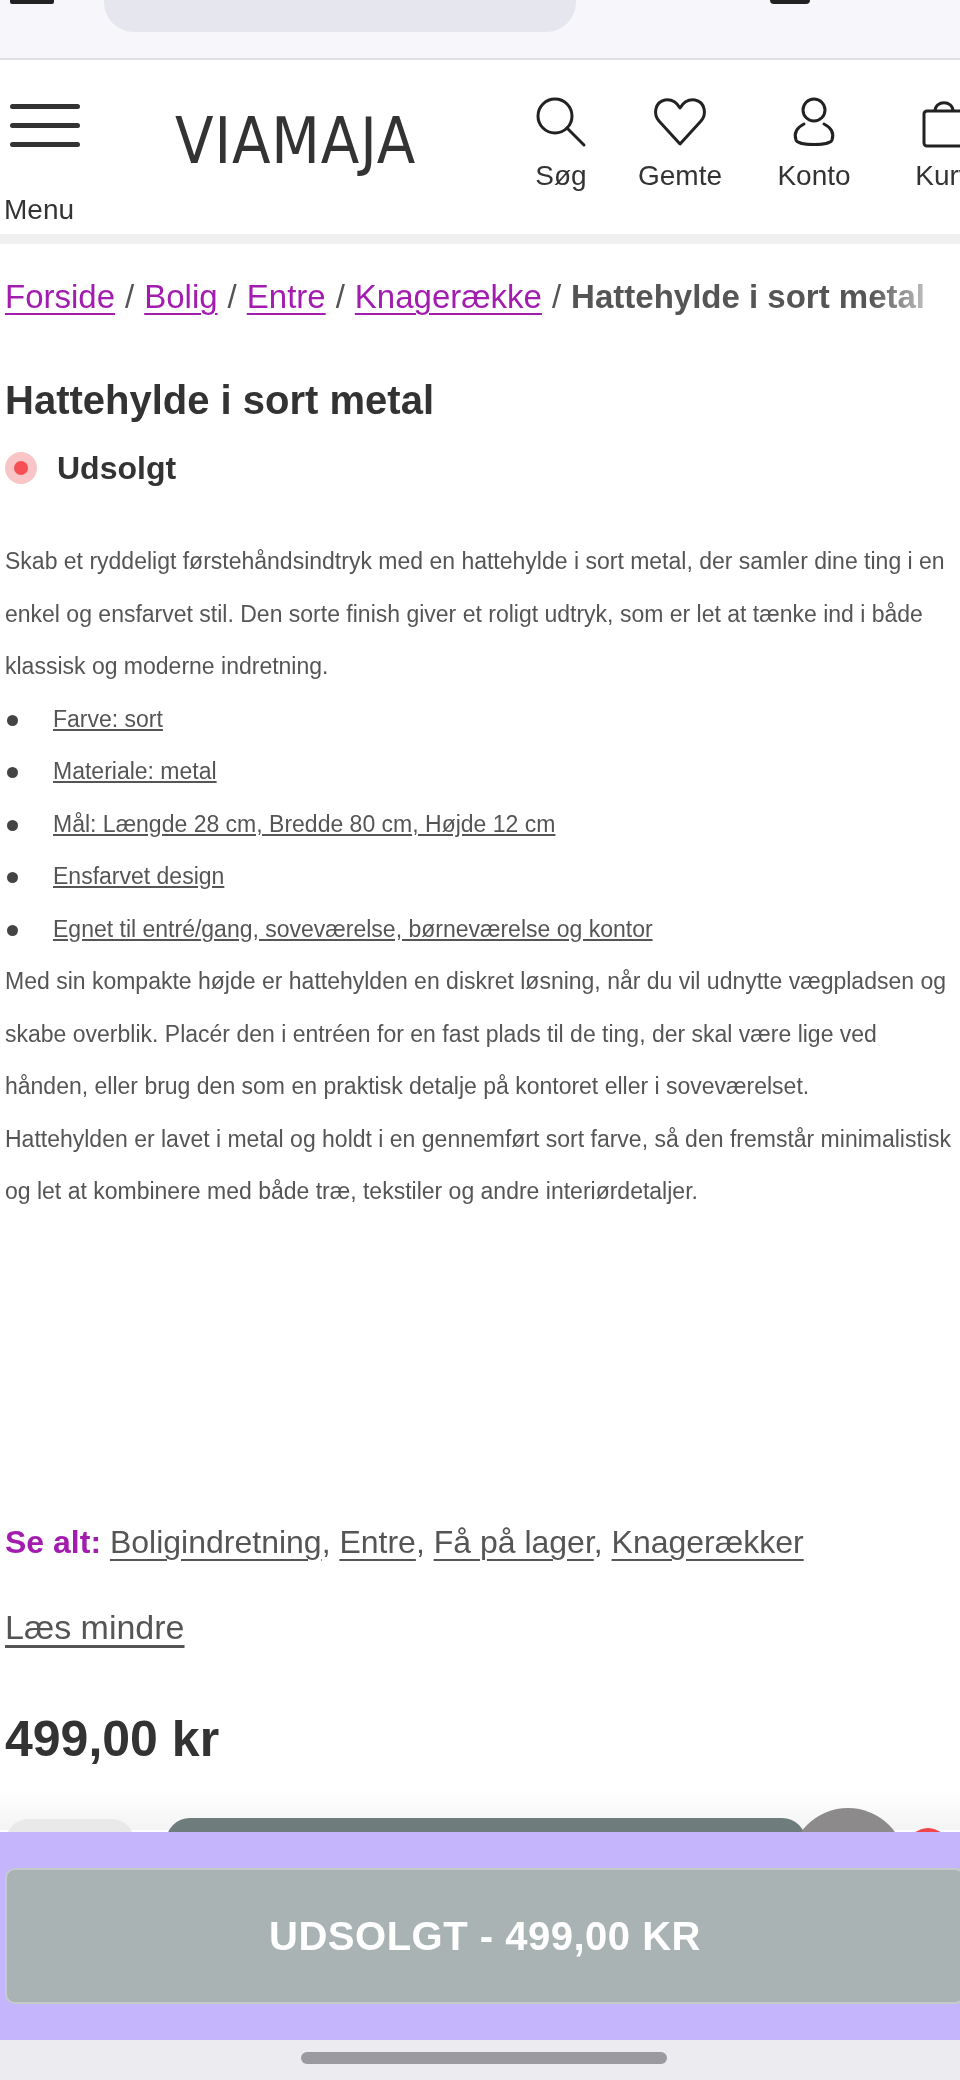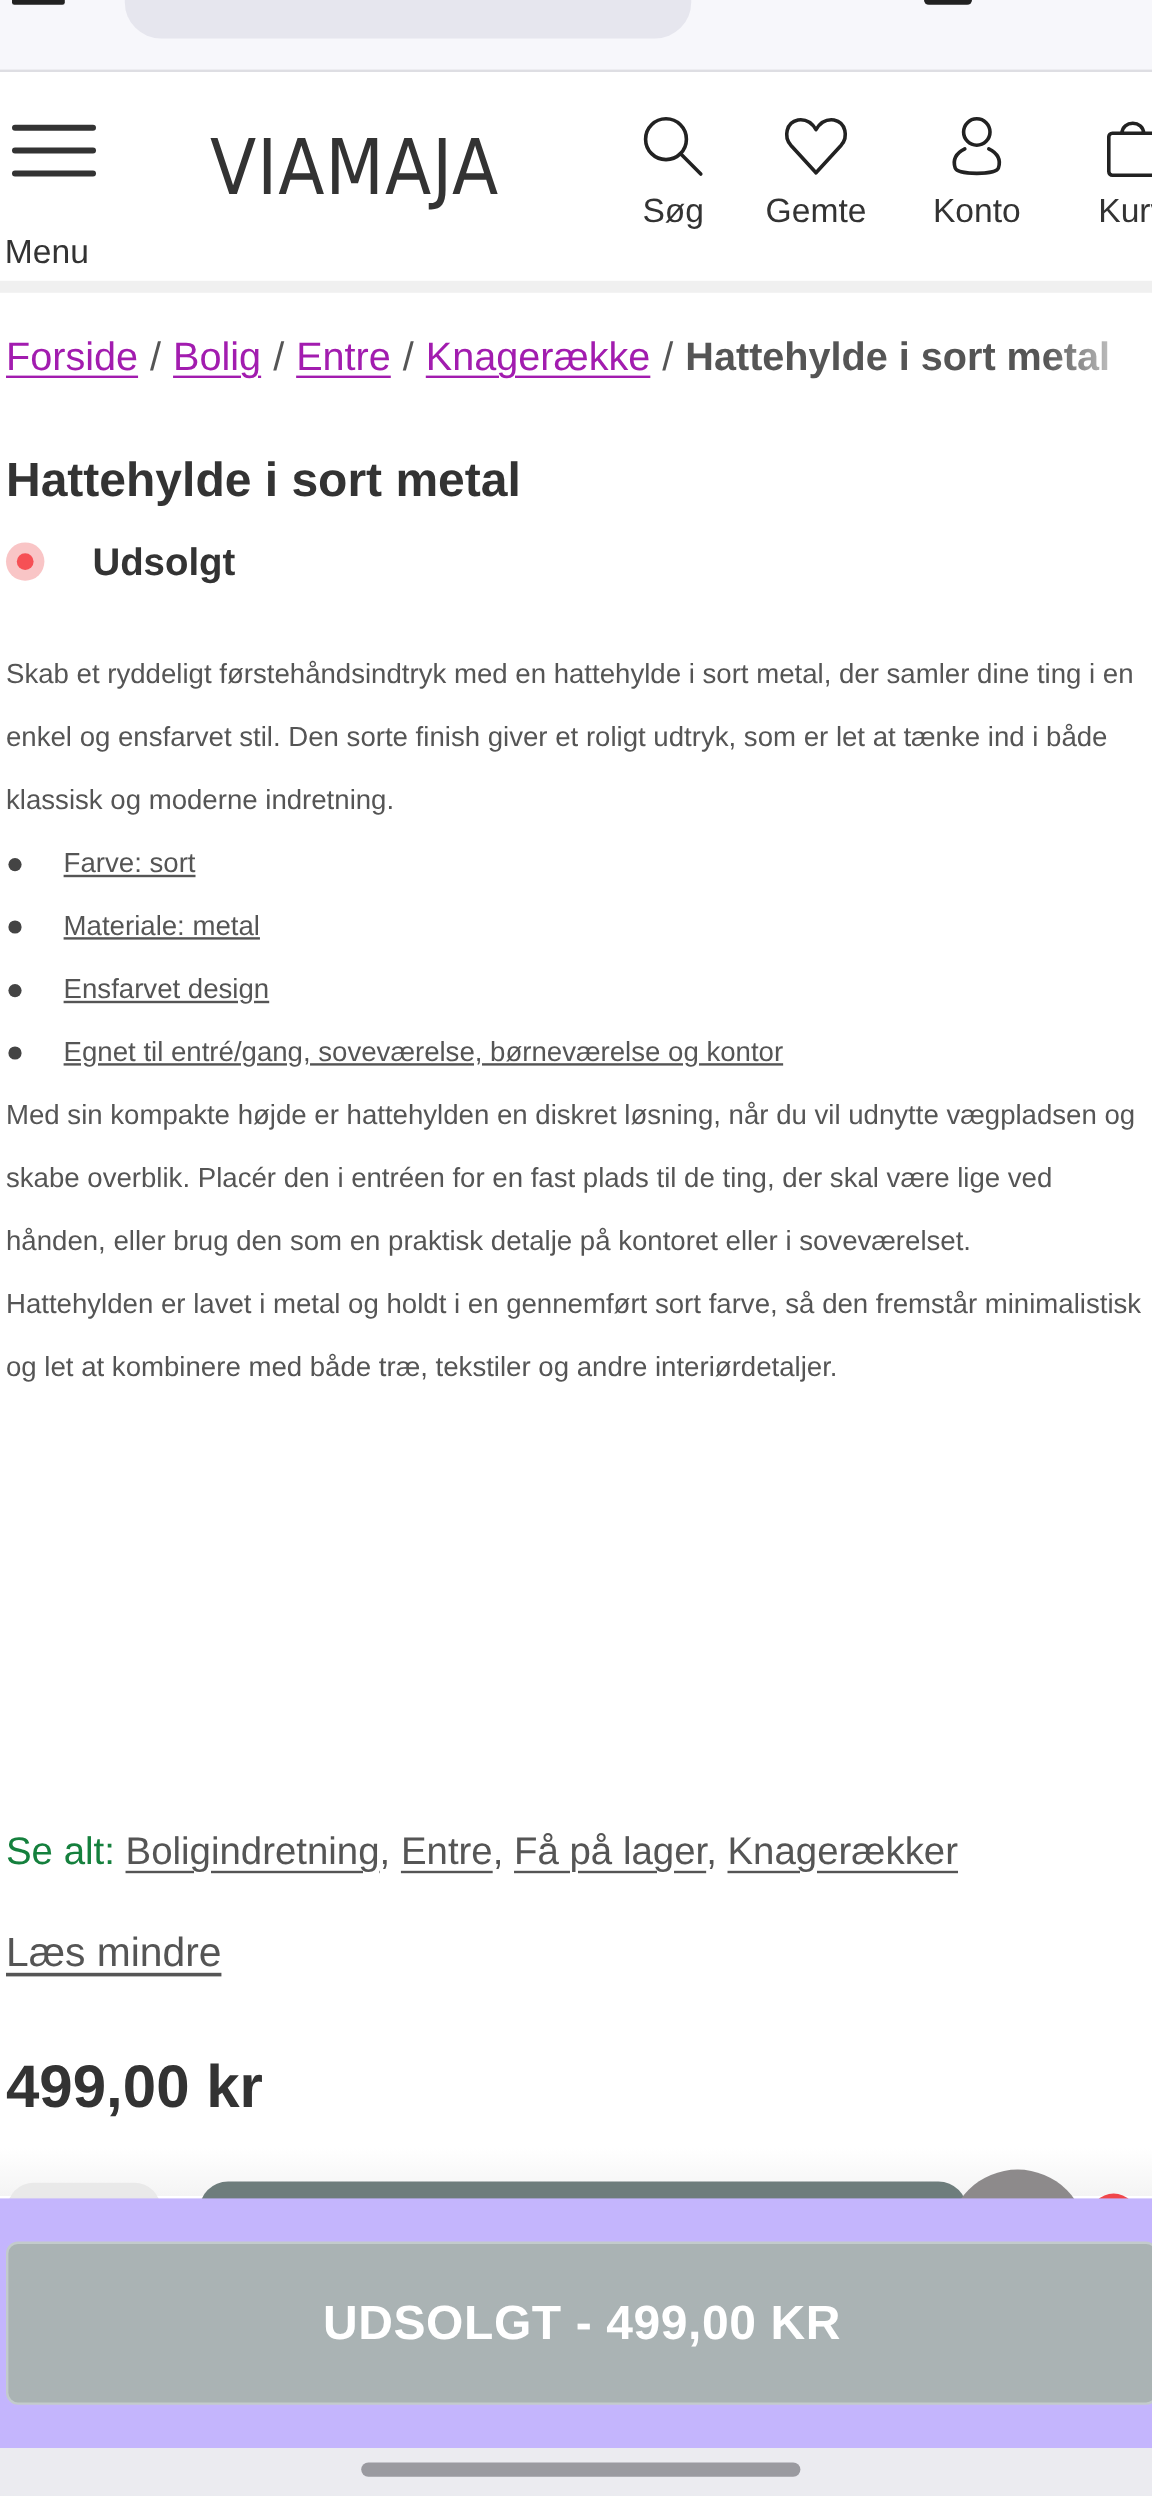--- a/index.html
+++ b/index.html
@@ -31,36 +31,36 @@
 
     
     .breadcrumb { position: absolute; left: 5px; top: 278px; width: 955px; white-space: nowrap; overflow: hidden; font-size: 33px; color: #333; }
     .breadcrumb a { color: #a21caf; text-decoration: underline; text-underline-offset: 5px; text-decoration-thickness: 2px; cursor: pointer; }
     .breadcrumb .sep { margin: 0 10px; color: #555; }
     .breadcrumb .current { font-weight: bold; color: #555; }
     .breadcrumb-fade { position: absolute; right: 0; top: 270px; width: 90px; height: 50px; background: linear-gradient(to right, rgba(255,255,255,0), #ffffff); }
 
     
     .product-title { position: absolute; left: 5px; top: 378px; font-size: 40px; font-weight: bold; color: #333; }
-    .stock-status { position: absolute; left: 5px; top: 446px; height: 44px; display: flex; align-items: center; gap: 20px; }
+    .stock-status { position: absolute; left: 5px; top: 446px; height: 44px; display: flex; align-items: center; }
     .stock-dot { width: 32px; height: 32px; border-radius: 50%; background: #f9c5c6; position: relative; }
     .stock-dot::after { content: ""; position: absolute; left: 9px; top: 9px; width: 14px; height: 14px; border-radius: 50%; background: #f65055; }
     .stock-label { margin-left: 20px; font-size: 32px; font-weight: bold; color: #333; }
 
     
     .description { position: absolute; left: 5px; top: 535px; width: 950px; font-size: 23px; line-height: 52.5px; color: #555555; }
     .description p { margin: 0; }
     .description ul { list-style: none; margin: 0; }
     .description li { position: relative; padding-left: 48px; text-decoration: underline; }
     .description li::before { content: ""; position: absolute; left: 2px; top: 22px; width: 11px; height: 11px; border-radius: 50%; background: #444; }
     .description li.wrap-left { padding-left: 0; text-indent: 48px; }
     .description li.wrap-left::before { left: 2px; }
 
     .see-all { position: absolute; left: 5px; top: 1524px; font-size: 32px; color: #555; white-space: nowrap; }
-    .see-all .label { font-weight: normal; color: #15803d; }
+    .see-all .label { font-weight: bold; color: #a21caf; }
     .see-all a { color: #555; text-decoration: underline; text-underline-offset: 6px; text-decoration-thickness: 2px; cursor: pointer; }
 
     .read-less { position: absolute; left: 5px; top: 1608px; font-size: 34px; color: #555; text-decoration: underline; text-underline-offset: 6px; text-decoration-thickness: 3px; cursor: pointer; }
 
     .price { position: absolute; left: 5px; top: 1710px; font-size: 50px; font-weight: bold; color: #333; }
 
     
     .under-bar { position: absolute; left: 0; top: 1790px; width: 960px; height: 40px; background: linear-gradient(to bottom, #ffffff, #f4f4f4); }
     .under-qty { position: absolute; left: 6px; top: 1819px; width: 128px; height: 40px; border-radius: 22px 22px 0 0; background: #e9e9e9; }
     .under-add { position: absolute; left: 166px; top: 1818px; width: 640px; height: 40px; border-radius: 24px 24px 0 0; background: #6e7d7c; }
@@ -137,20 +137,21 @@
 <div class="stock-status">
   <span class="stock-dot"></span>
   <span class="stock-label">Udsolgt</span>
 </div>
 
 <div class="description">
   <p>Skab et ryddeligt førstehåndsindtryk med en hattehylde i sort metal, der samler dine ting i en enkel og ensfarvet stil. Den sorte finish giver et roligt udtryk, som er let at tænke ind i både klassisk og moderne indretning.</p>
   <ul>
     <li>Farve: sort</li>
     <li>Materiale: metal</li>
+    <li>Mål: Længde 28 cm, Bredde 80 cm, Højde 12 cm</li>
     <li>Ensfarvet design</li>
     <li class="wrap-left">Egnet til entré/gang, soveværelse, børneværelse og kontor</li>
   </ul>
   <p>Med sin kompakte højde er hattehylden en diskret løsning, når du vil udnytte vægpladsen og skabe overblik. Placér den i entréen for en fast plads til de ting, der skal være lige ved hånden, eller brug den som en praktisk detalje på kontoret eller i soveværelset.</p>
   <p>Hattehylden er lavet i metal og holdt i en gennemført sort farve, så den fremstår minimalistisk og let at kombinere med både træ, tekstiler og andre interiørdetaljer.</p>
 </div>
 
 <div class="see-all">
   <span class="label">Se alt:</span>
   <a>Boligindretning</a>,

